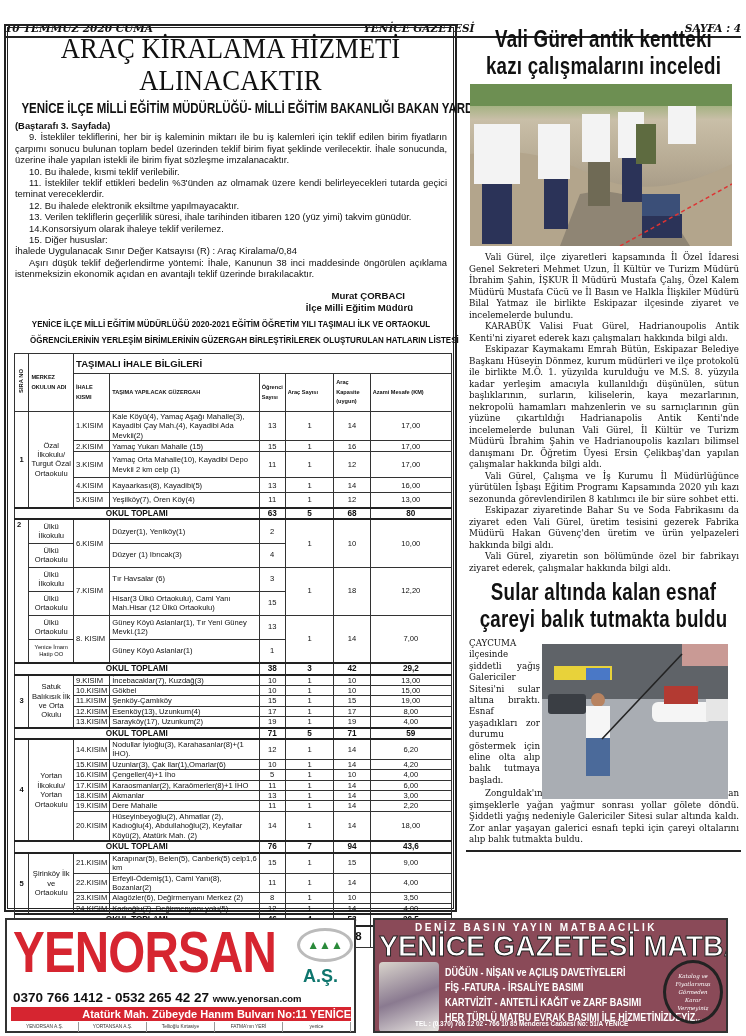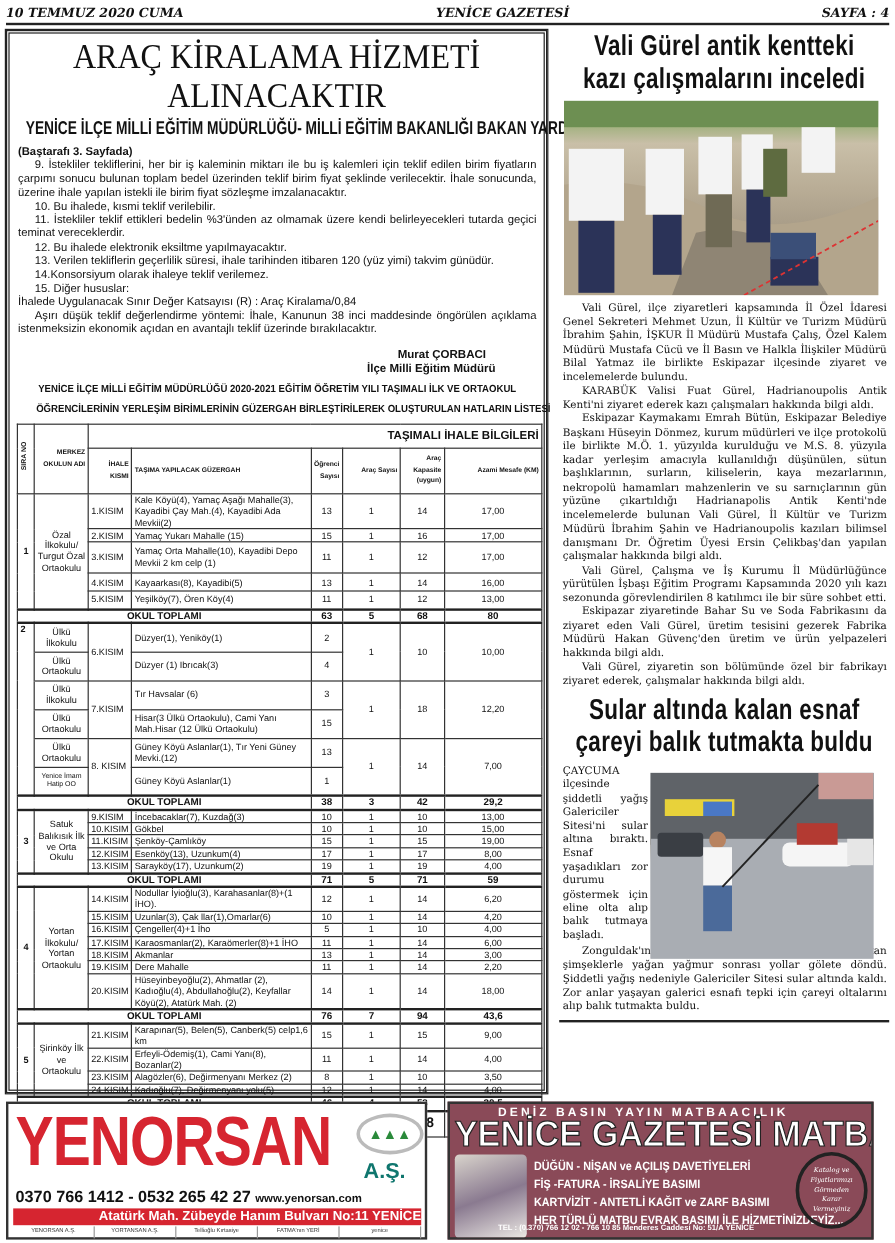--- a/index.html
+++ b/index.html
@@ -1,38 +1,38 @@
 <!DOCTYPE html>
 <html><head>
 <meta charset="utf-8">
 <style>
   * { box-sizing: border-box; margin: 0; padding: 0; }
   html, body { width: 746px; height: 1036px; background: #fff; overflow: hidden; }
   body { position: relative; font-family: "Liberation Sans", sans-serif; color: #111; }
 
-  .masthead { position: absolute; left: 5px; top: 3px; width: 736px; height: 18px;
+  .masthead { position: absolute; left: 5px; top: 20px; width: 736px; height: 18px;
     border-bottom: 2px solid #222; display: flex; justify-content: space-between; align-items: flex-end;
     font-family: "DejaVu Serif", serif; font-weight: bold; font-style: italic; font-size: 10.5px; padding-bottom: 2px; }
 
   
   .ad-box { position: absolute; left: 5px; top: 25px; width: 451px; height: 886px;
     border: 3px double #222; outline: 1px solid #222; }
   .ad-title { text-align: center; font-family: "Liberation Serif", serif; font-size: 29px; letter-spacing: 0px; margin-top: 4px; line-height: 32px; transform: scaleX(0.92); }
   .ad-subtitle { text-align: center; font-family: "Liberation Sans", sans-serif; font-weight: bold; font-size: 15.5px; line-height: 20px; transform: scaleX(0.74); white-space: nowrap; margin: 2px -60px 0; }
   .ad-text { font-size: 9.4px; line-height: 11.4px; padding: 2px 6px 0 7px; text-align: justify; }
   .ad-text p { text-indent: 14px; }
   .ad-text p.noind { text-indent: 0; }
   .ad-text .bold { font-weight: bold; }
   .sign { text-align: right; font-weight: bold; font-size: 9.6px; line-height: 12px; margin-top: 10px; padding-right: 34px; }
   .sign div:first-child { padding-right: 8px; }
   .list-title { text-align: center; font-weight: bold; font-size: 8.6px; line-height: 12px; margin-top: 4px; transform: scaleX(0.93); white-space: nowrap; }
 
   table.tt { position: absolute; left: 6px; top: 325px; width: 438px; border-collapse: collapse; font-size: 7.6px; }
   table.tt td, table.tt th { border: 1px solid #333; padding: 0 2px; line-height: 9.4px; vertical-align: middle; }
-  table.tt th { font-weight: bold; font-size: 5.6px; text-align: right; }
+  table.tt th { font-weight: bold; font-size: 5.6px; text-align: left; }
   table.tt th.big { font-size: 9.6px; height: 20px; }
   table.tt td.c { text-align: center; }
   table.tt td.small { font-size: 5.8px; line-height: 7px; }
   table.tt tr.total td { font-weight: bold; font-size: 8.2px; text-align: center; height: 11px; border-top: 2px solid #222; border-bottom: 2px solid #222; }
   table.tt tr.grand td { font-weight: bold; font-size: 11.5px; text-align: center; height: 22px; }
   .vert { writing-mode: vertical-rl; transform: rotate(180deg); font-size: 5.8px; font-weight: bold; }
 
   
   .right { position: absolute; left: 466px; top: 25px; width: 275px; }
   .headline { font-family: "Liberation Sans", sans-serif; font-weight: bold; text-align: center; font-size: 24px; line-height: 27px; transform: scaleX(0.78); white-space: nowrap; margin: 0 -40px; letter-spacing: 0.3px; }

